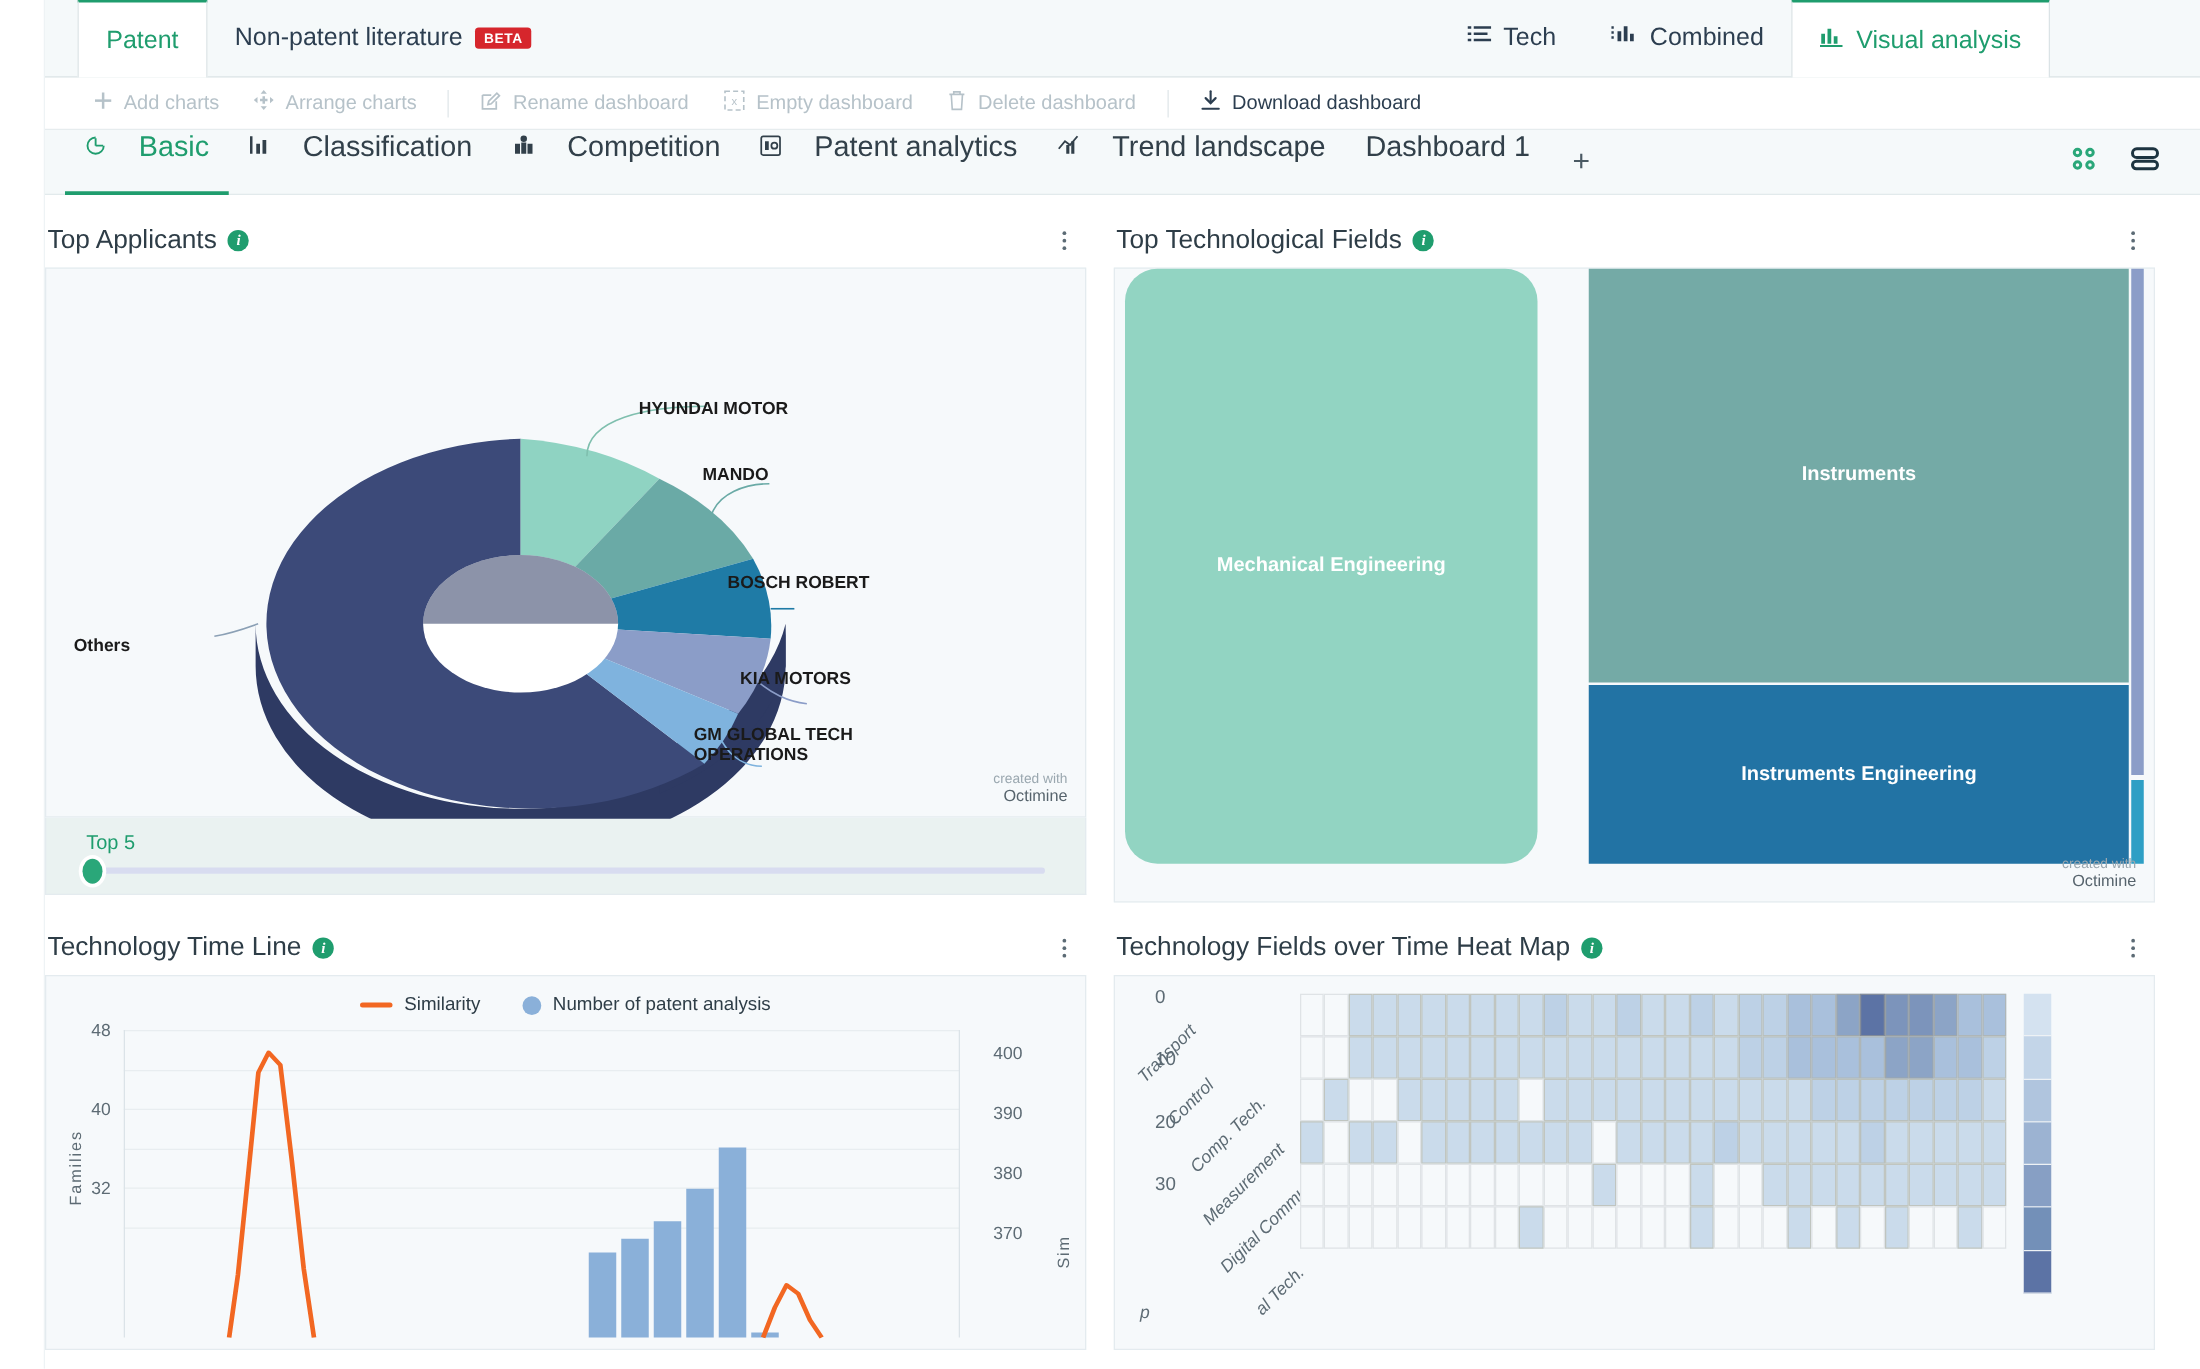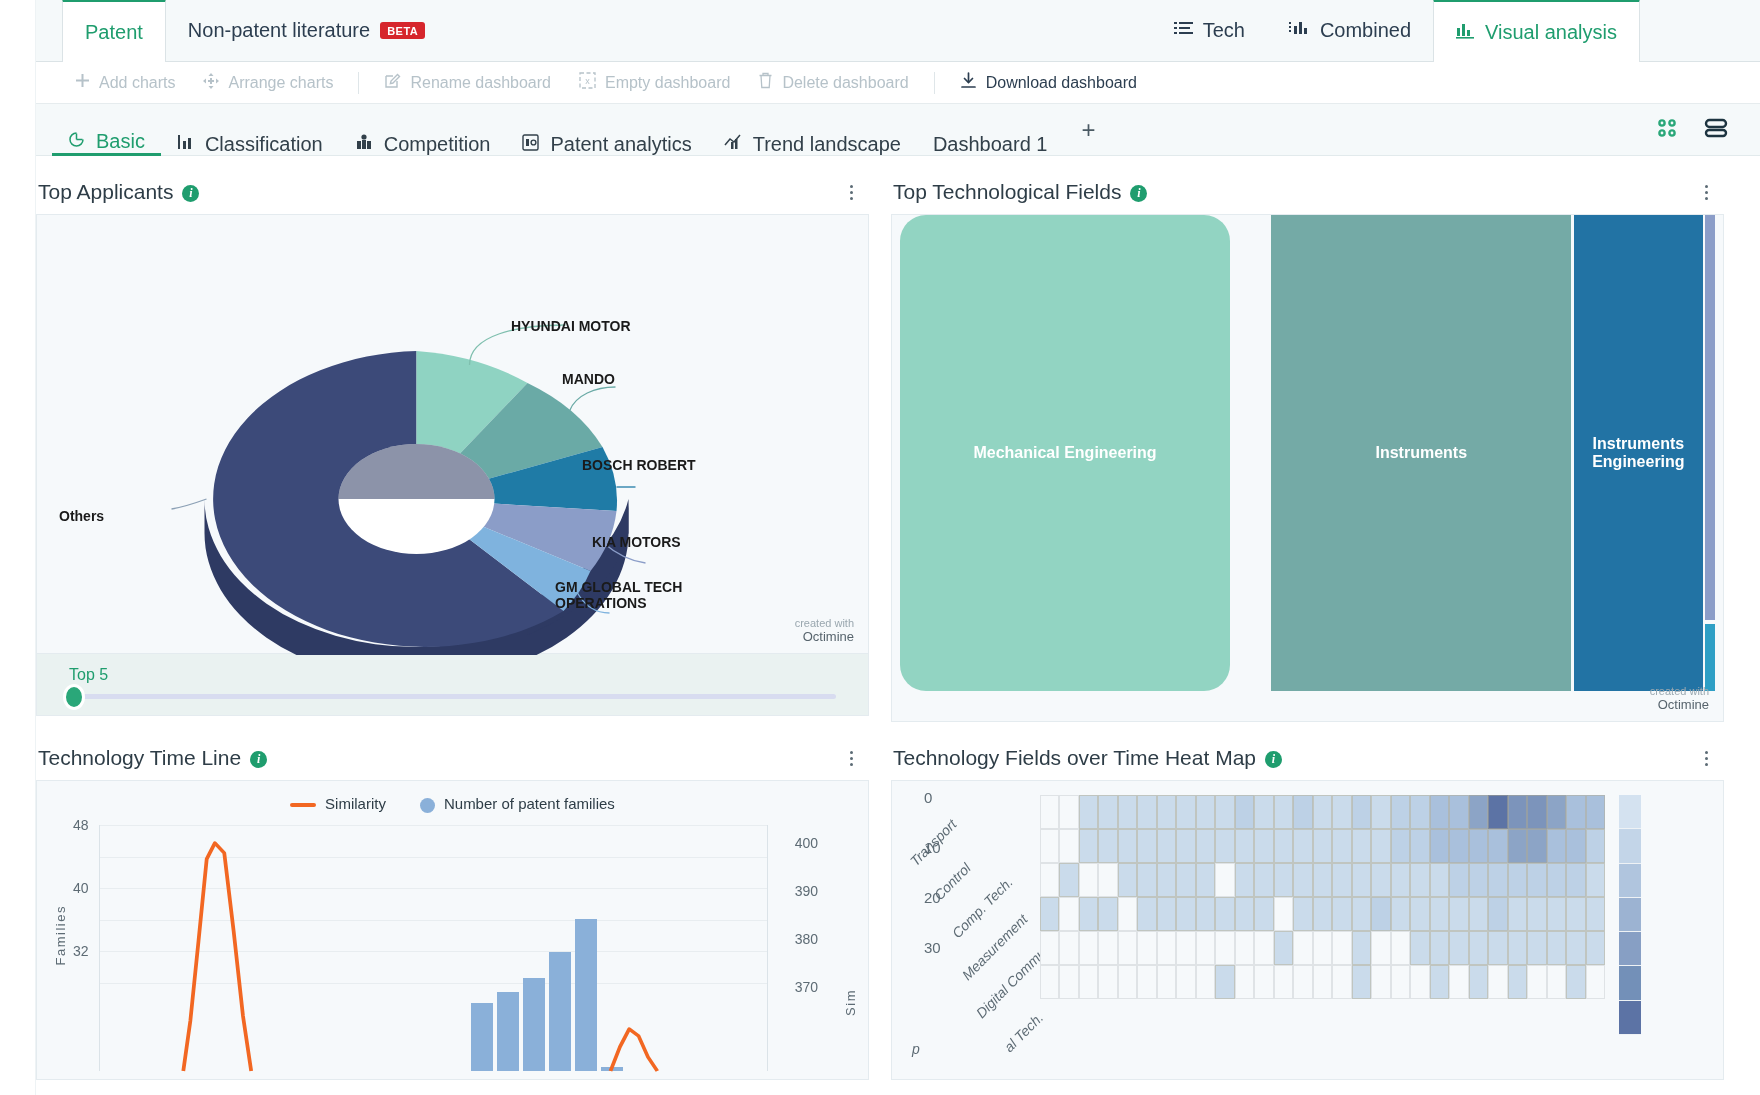--- a/index.html
+++ b/index.html
@@ -84,25 +84,25 @@
     height: 52px;
     background: #f5f9fa;
     display: flex;
     align-items: center;
     padding-left: 52px;
     border-bottom: 1px solid #e2eaec;
     position: relative;
   }
   .dtab {
     display: flex;
-    align-items: flex-end;
-    gap: 11px;
+    align-items: flex-start;
+    gap: 26px;
     height: 52px;
     padding: 0 16px;
-    font-size: 20px;
+    font-size: 23px;
     color: #32404a;
     cursor: pointer;
     white-space: nowrap;
   }
   .dtab.active { color: #1f9d6e; border-bottom: 3px solid #1f9d6e; }
   .dtab-plus { font-size: 24px; color: #4a5a63; padding: 0 18px; cursor: pointer; line-height: 1; }
   .view-toggles { margin-left: auto; display: flex; align-items: center; gap: 26px; padding-right: 32px; }
 
   
   .grid {
@@ -509,21 +509,21 @@
           <span></span>
           <span></span>
         </div>
     </div>
     <div class="cardbody tm-body">
       <div class="treemap">
         <div class="tm-cell" style="flex:0 0 40.5%;background:#92d4c2;border-radius:26px;">
           <span>Mechanical Engineering</span>
         </div>
         <div style="flex:0 0 0.25%;"></div>
-        <div style="flex:1 1 auto;display:flex;flex-direction:row;padding-left:39px;">
+        <div style="flex:1 1 auto;display:flex;flex-direction:column;padding-left:39px;">
           <div class="tm-cell" style="flex:0 0 69.5%;background:#74aaa6;">
             <span>Instruments</span>
           </div>
           <div style="flex:0 0 0.5%;"></div>
           <div style="flex:1 1 auto;display:flex;">
             <div class="tm-cell" style="flex:1 1 auto;background:#2273a4;">
               <span>Instruments Engineering</span>
             </div>
           </div>
         </div>
@@ -551,21 +551,21 @@
           <span></span>
           <span></span>
         </div>
     </div>
     <div class="cardbody tl-body">
       <div class="legend">
         <span>
           <span class="legend-line"></span><span>Similarity</span>
         </span>
         <span>
-          <span class="legend-dot"></span><span>Number of patent families</span>
+          <span class="legend-dot"></span><span>Number of patent analysis</span>
         </span>
       </div>
 
       <div class="plot">
 
         <div class="axislabel-v" style="left:16px;top:84px;">Families</div>
 
         <div class="axislabel-v" style="right:10px;top:168px;">Sim</div>
 
         <div class="ytick" style="left:36px;top:-4px;">48</div>

